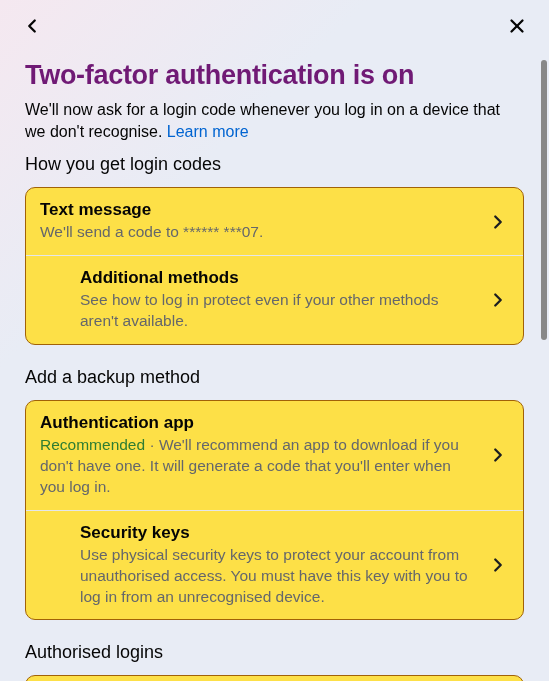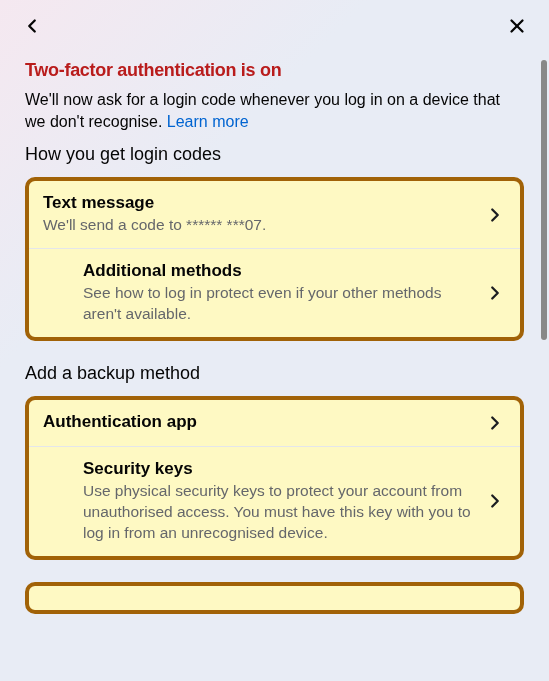--- a/index.html
+++ b/index.html
@@ -36,23 +36,23 @@
   display: flex;
   align-items: center;
   justify-content: center;
   cursor: pointer;
   color: #050505;
 }
 .content {
   padding: 0 25px;
 }
 .page-title {
-  font-size: 18px;
+  font-size: 27px;
   font-weight: 700;
-  color: #b91c1c;
+  color: #701a75;
   margin-top: 8px;
   margin-bottom: 8px;
   letter-spacing: -0.3px;
 }
 .page-desc {
   font-size: 16px;
   color: #050505;
   line-height: 1.35;
   margin-bottom: 12px;
 }
@@ -61,22 +61,22 @@
   cursor: pointer;
 }
 .section-heading {
   font-size: 18px;
   font-weight: 400;
   color: #050505;
   margin-top: 8px;
   margin-bottom: 12px;
 }
 .card-group {
-  background: #fef9c3;
-  border: 4px solid #a16207;
+  background: #fde047;
+  border: 1px solid #a16207;
   border-radius: 10px;
   overflow: hidden;
   margin-bottom: 22px;
 }
 .card-item {
   display: flex;
   align-items: center;
   padding: 12px 14px;
   border-bottom: 1px solid #e4e6eb;
   cursor: pointer;
@@ -151,36 +151,38 @@
           <polyline points="9 18 15 12 9 6"></polyline>
         </svg>
     </div>
   </div>
 
   <h2 class="section-heading">Add a backup method</h2>
   <div class="card-group">
     <div class="card-item">
       <div class="card-body">
         <div class="card-title">Authentication app</div>
+        <div class="card-sub"><span class="recommended">Recommended</span><span> · We'll recommend an app to download if you don't have one. It will generate a code that you'll enter when you log in.</span></div>
       </div>
       <svg class="chevron" width="22" height="22" viewBox="0 0 24 24" fill="none" stroke="currentColor" stroke-width="2.5" stroke-linecap="round" stroke-linejoin="round">
           <polyline points="9 18 15 12 9 6"></polyline>
         </svg>
     </div>
     <div class="card-item">
       <div class="card-body">
         <div class="card-title">Security keys</div>
         <div class="card-sub">Use physical security keys to protect your account from unauthorised access. You must have this key with you to log in from an unrecognised device.</div>
       </div>
       <svg class="chevron" width="22" height="22" viewBox="0 0 24 24" fill="none" stroke="currentColor" stroke-width="2.5" stroke-linecap="round" stroke-linejoin="round">
           <polyline points="9 18 15 12 9 6"></polyline>
         </svg>
     </div>
   </div>
 
+  <h2 class="section-heading">Authorised logins</h2>
   <div class="card-group">
     <div class="card-item">
       
       
     </div>
   </div>
 </div>
 
 <div class="scrollbar"></div>
 

